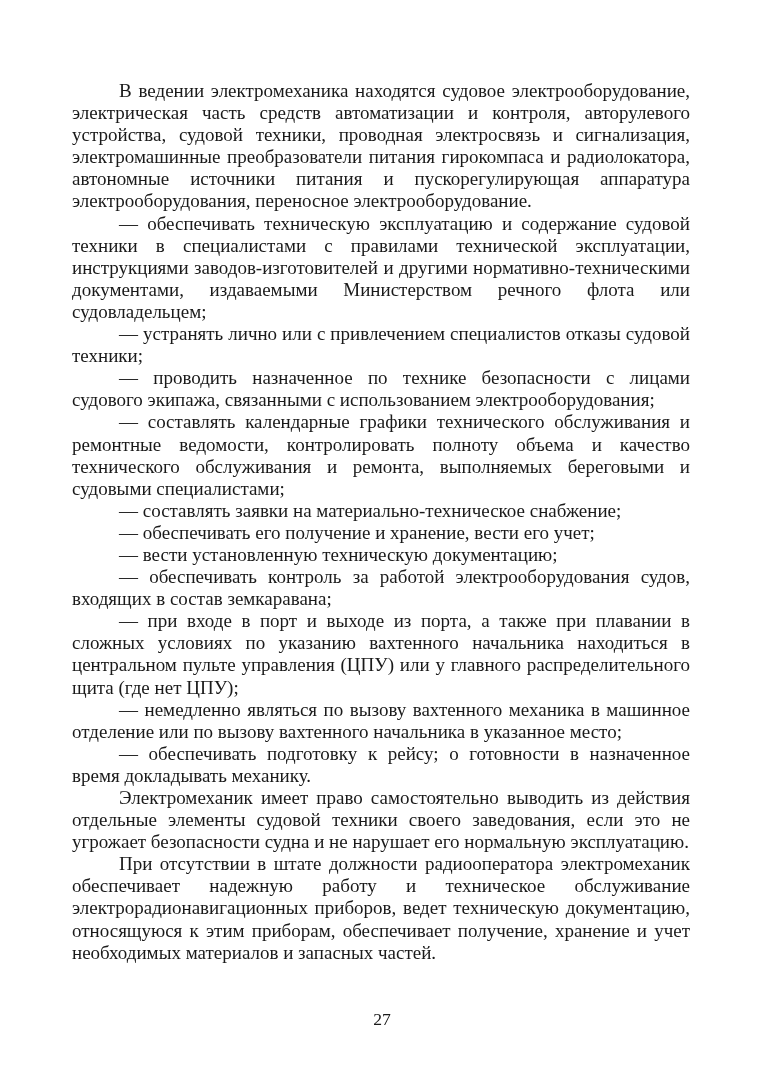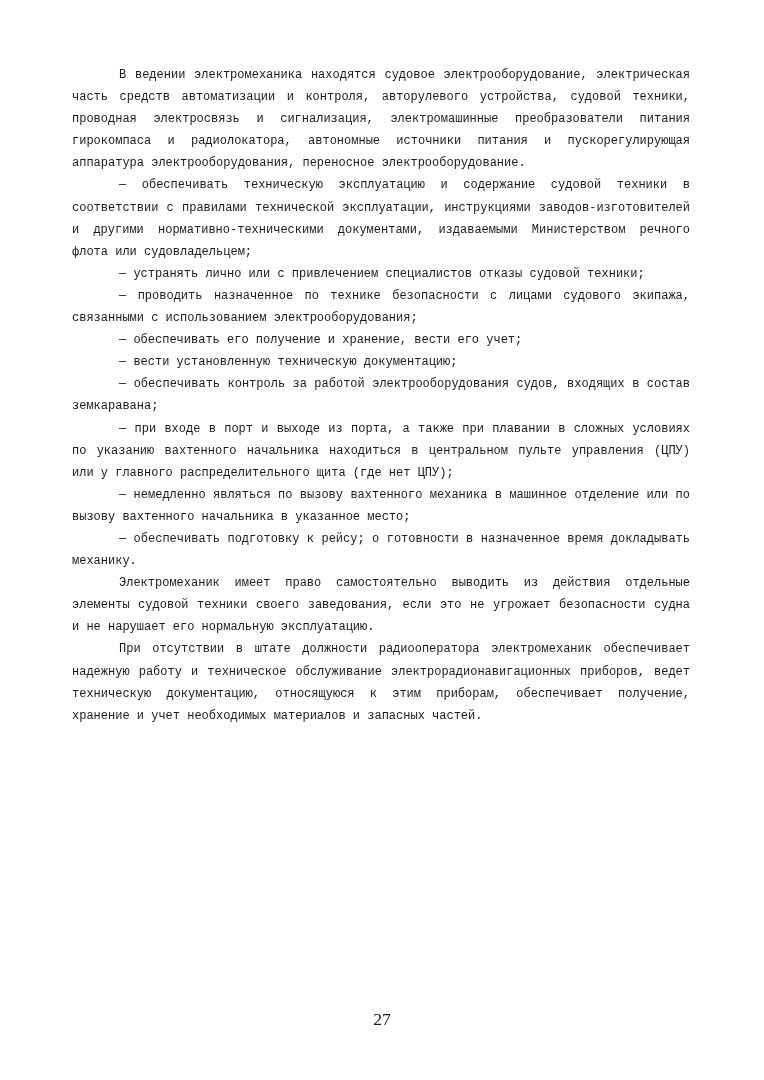--- a/index.html
+++ b/index.html
@@ -1,36 +1,38 @@
 <!DOCTYPE html>
 <html><head>
 <meta charset="utf-8">
 <style>
   html, body { margin:0; padding:0; background:#ffffff; }
   body { width:764px; height:1080px; position:relative; overflow:hidden; }
   .page {
-    position:absolute; left:72px; top:64px; width:618px;
-    font-family:Liberation Mono, monospace; font-size:12px; line-height:22.1px;
+    position:absolute; left:72px; top:80px; width:618px;
+    font-family:Liberation Serif, serif; font-size:19px; line-height:22.1px;
     color:#1a1a1a; text-align:justify; hyphens:manual;
   }
   .page p { margin:0; text-indent:47px; }
   .page p.item { text-indent:47px; }
   .pagenum {
     position:absolute; left:0; width:764px; top:1009px; text-align:center;
     font-family:"Liberation Serif", serif; font-size:17.6px; color:#1a1a1a;
   }
 </style>
 </head>
 <body>
 
 <div class="page">
   <p>В ведении электромеханика находятся судовое электрооборудование, электрическая часть средств автоматизации и контроля, авторулевого устройства, судовой техники, проводная электросвязь и сигнализация, электромашинные преобразователи питания гирокомпаса и радиолокатора, автономные источники питания и пускорегулирующая аппаратура электрооборудования, переносное электрооборудование.</p>
-  <p class="item">— обеспечивать техническую эксплуатацию и содержание судовой техники в соответствии с правилами технической эксплуатации, инструкциями заводов-изготовителей и другими нормативно-техническими документами, издаваемыми Министерством речного флота или судовладельцем;</p>
+  <p class="item">— обеспечивать техническую эксплуатацию и содержание судовой техники в специалистами с правилами технической эксплуатации, инструкциями заводов-изготовителей и другими нормативно-техническими документами, издаваемыми Министерством речного флота или судовладельцем;</p>
   <p class="item">— устранять лично или с привлечением специалистов отказы судовой техники;</p>
   <p class="item">— проводить назначенное по технике безопасности с лицами судового экипажа, связанными с использованием электрооборудования;</p>
+  <p class="item">— составлять календарные графики технического обслуживания и ремонтные ведомости, контролировать полноту объема и качество технического обслуживания и ремонта, выполняемых береговыми и судовыми специалистами;</p>
+  <p class="item">— составлять заявки на материально-техническое снабжение;</p>
   <p class="item">— обеспечивать его получение и хранение, вести его учет;</p>
   <p class="item">— вести установленную техническую документацию;</p>
   <p class="item">— обеспечивать контроль за работой электрооборудования судов, входящих в состав земкаравана;</p>
   <p class="item">— при входе в порт и выходе из порта, а также при плавании в сложных условиях по указанию вахтенного начальника находиться в центральном пульте управления (ЦПУ) или у главного распределительного щита (где нет ЦПУ);</p>
   <p class="item">— немедленно являться по вызову вахтенного механика в машинное отделение или по вызову вахтенного начальника в указанное место;</p>
   <p class="item">— обеспечивать подготовку к рейсу; о готовности в назначенное время докладывать механику.</p>
   <p>Электромеханик имеет право самостоятельно выводить из действия отдельные элементы судовой техники своего заведования, если это не угрожает безопасности судна и не нарушает его нормальную эксплуатацию.</p>
   <p>При отсутствии в штате должности радиооператора электромеханик обеспечивает надежную работу и техническое обслуживание электрорадионавигационных приборов, ведет техническую документацию, относящуюся к этим приборам, обеспечивает получение, хранение и учет необходимых материалов и запасных частей.</p>
 </div>
 

